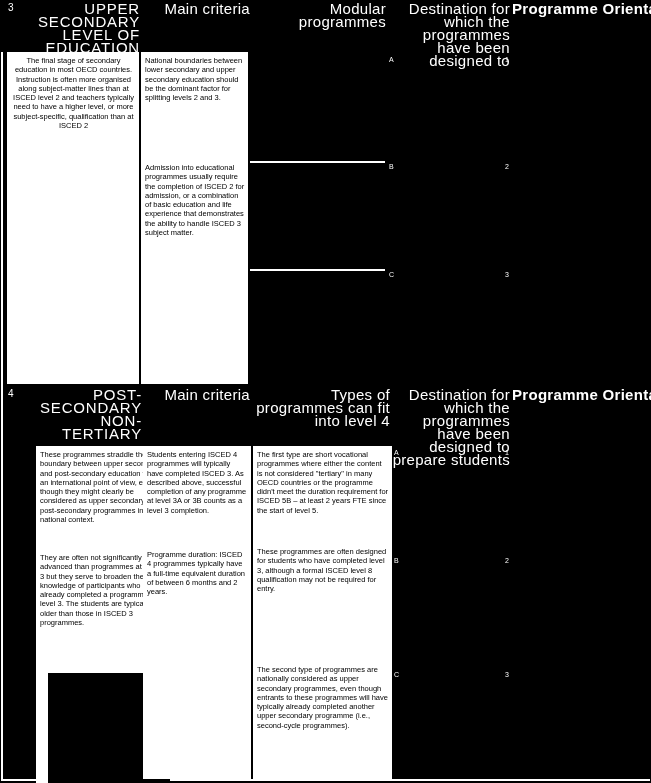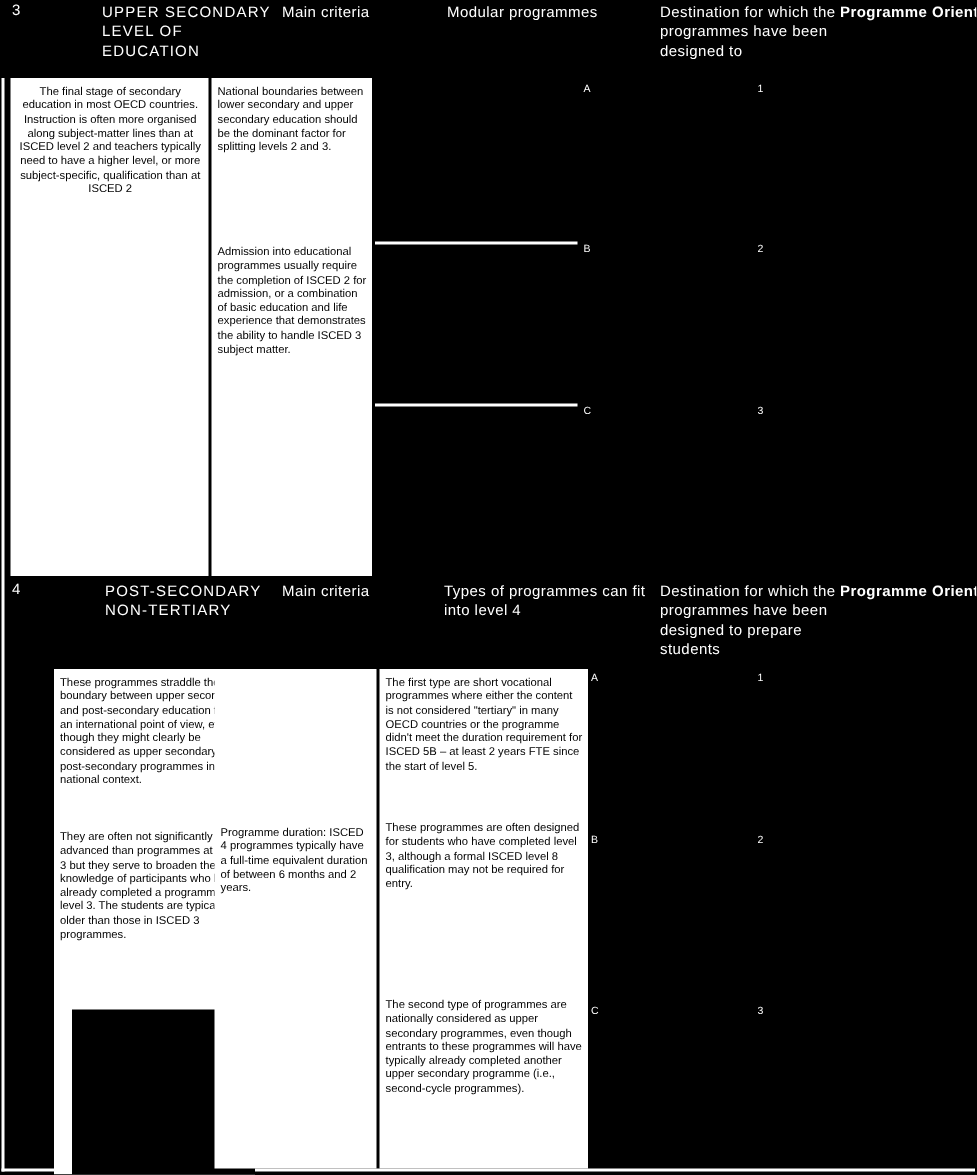--- a/index.html
+++ b/index.html
@@ -8,25 +8,24 @@
     width: 651px;
     height: 783px;
     background: #000;
     font-family: "Liberation Sans", sans-serif;
     overflow: hidden;
   }
   .hline, .vline { position: absolute; background: #fff; }
   .hdr {
     position: absolute;
     color: #fff;
-    font-size: 10px;
+    font-size: 15px;
     line-height: 13px;
     letter-spacing: 0.3px;
-    text-align: left;
-    margin-left: 48px;
+    text-align: right;
   }
   .hdr.caps { letter-spacing: 0.8px; }
   .levelnum {
     position: absolute;
     color: #fff;
     font-size: 10px;
     letter-spacing: 0.8px;
   }
   .cell {
     position: absolute;
@@ -92,20 +91,21 @@
   <div class="hdr" style="left:392px; top:388px; width:118px;">Destination for which the programmes have been designed to prepare students</div>
   <div class="hdr nowrap" style="left:512px; top:388px; width:136px;">Programme Orientation</div>
 
   <div class="cell" style="left:7px; top:446px; width:134px; height:359px;margin-left:29px;">
     <p style="top:4px;">These programmes straddle the boundary between upper secondary and post-secondary education from an international point of view, even though they might clearly be considered as upper secondary or post-secondary programmes in a national context.</p>
     <p style="top:107px;">They are often not significantly more advanced than programmes at ISCED 3 but they serve to broaden the knowledge of participants who have already completed a programme at level 3. The students are typically older than those in ISCED 3 programmes.</p>
     <div class="blackbox" style="left:12px; top:227px; right:0; bottom:0;"></div>
   </div>
 
   <div class="cell" style="left:143px; top:446px; width:108px; height:333px;">
+    <p style="top:4px;">Students entering ISCED 4 programmes will typically have completed ISCED 3. As described above, successful completion of any programme at level 3A or 3B counts as a level 3 completion.</p>
     <p style="top:104px;">Programme duration: ISCED 4 programmes typically have a full-time equivalent duration of between 6 months and 2 years.</p>
   </div>
 
   <div class="cell" style="left:253px; top:446px; width:139px; height:333px;">
     <p style="top:4px;">The first type are short vocational programmes where either the content is not considered "tertiary" in many OECD countries or the programme didn't meet the duration requirement for ISCED 5B – at least 2 years FTE since the start of level 5.</p>
     <p style="top:101px;">These programmes are often designed for students who have completed level 3, although a formal ISCED level 8 qualification may not be required for entry.</p>
     <p style="top:219px;">The second type of programmes are nationally considered as upper secondary programmes, even though entrants to these programmes will have typically already completed another upper secondary programme (i.e., second-cycle programmes).</p>
   </div>
 
   <div class="marker" style="left:394px; top:449px;">A</div>

